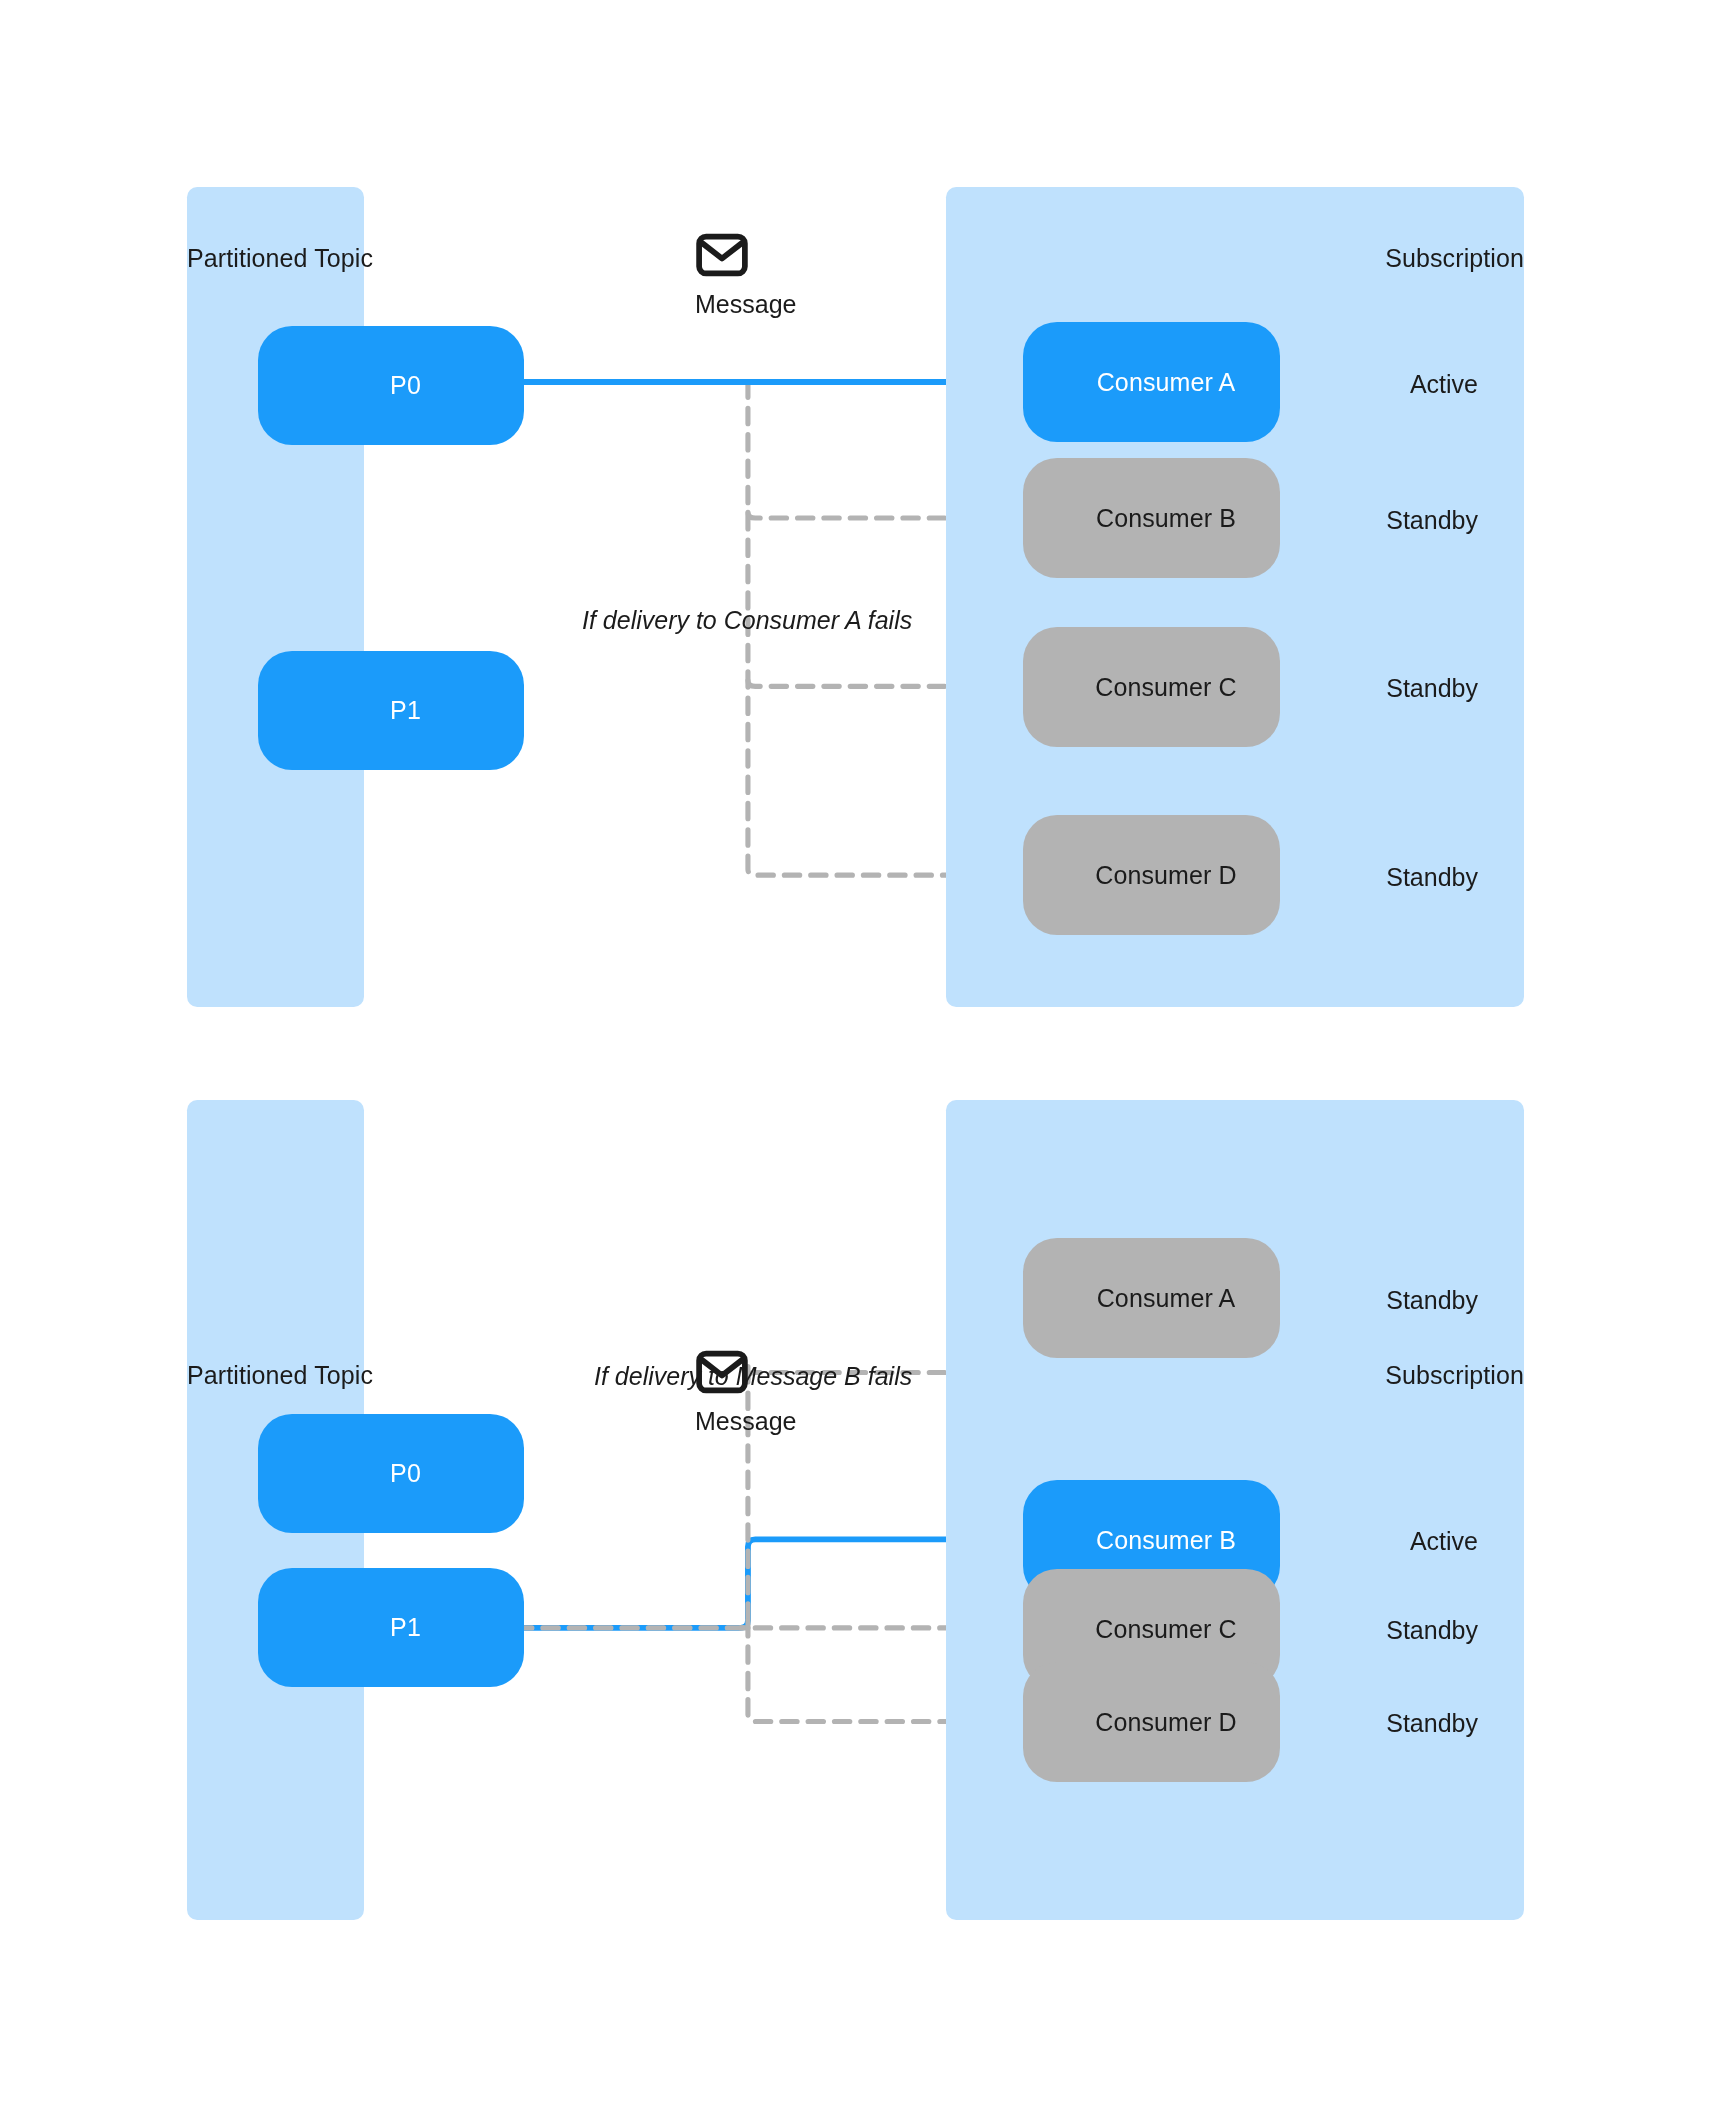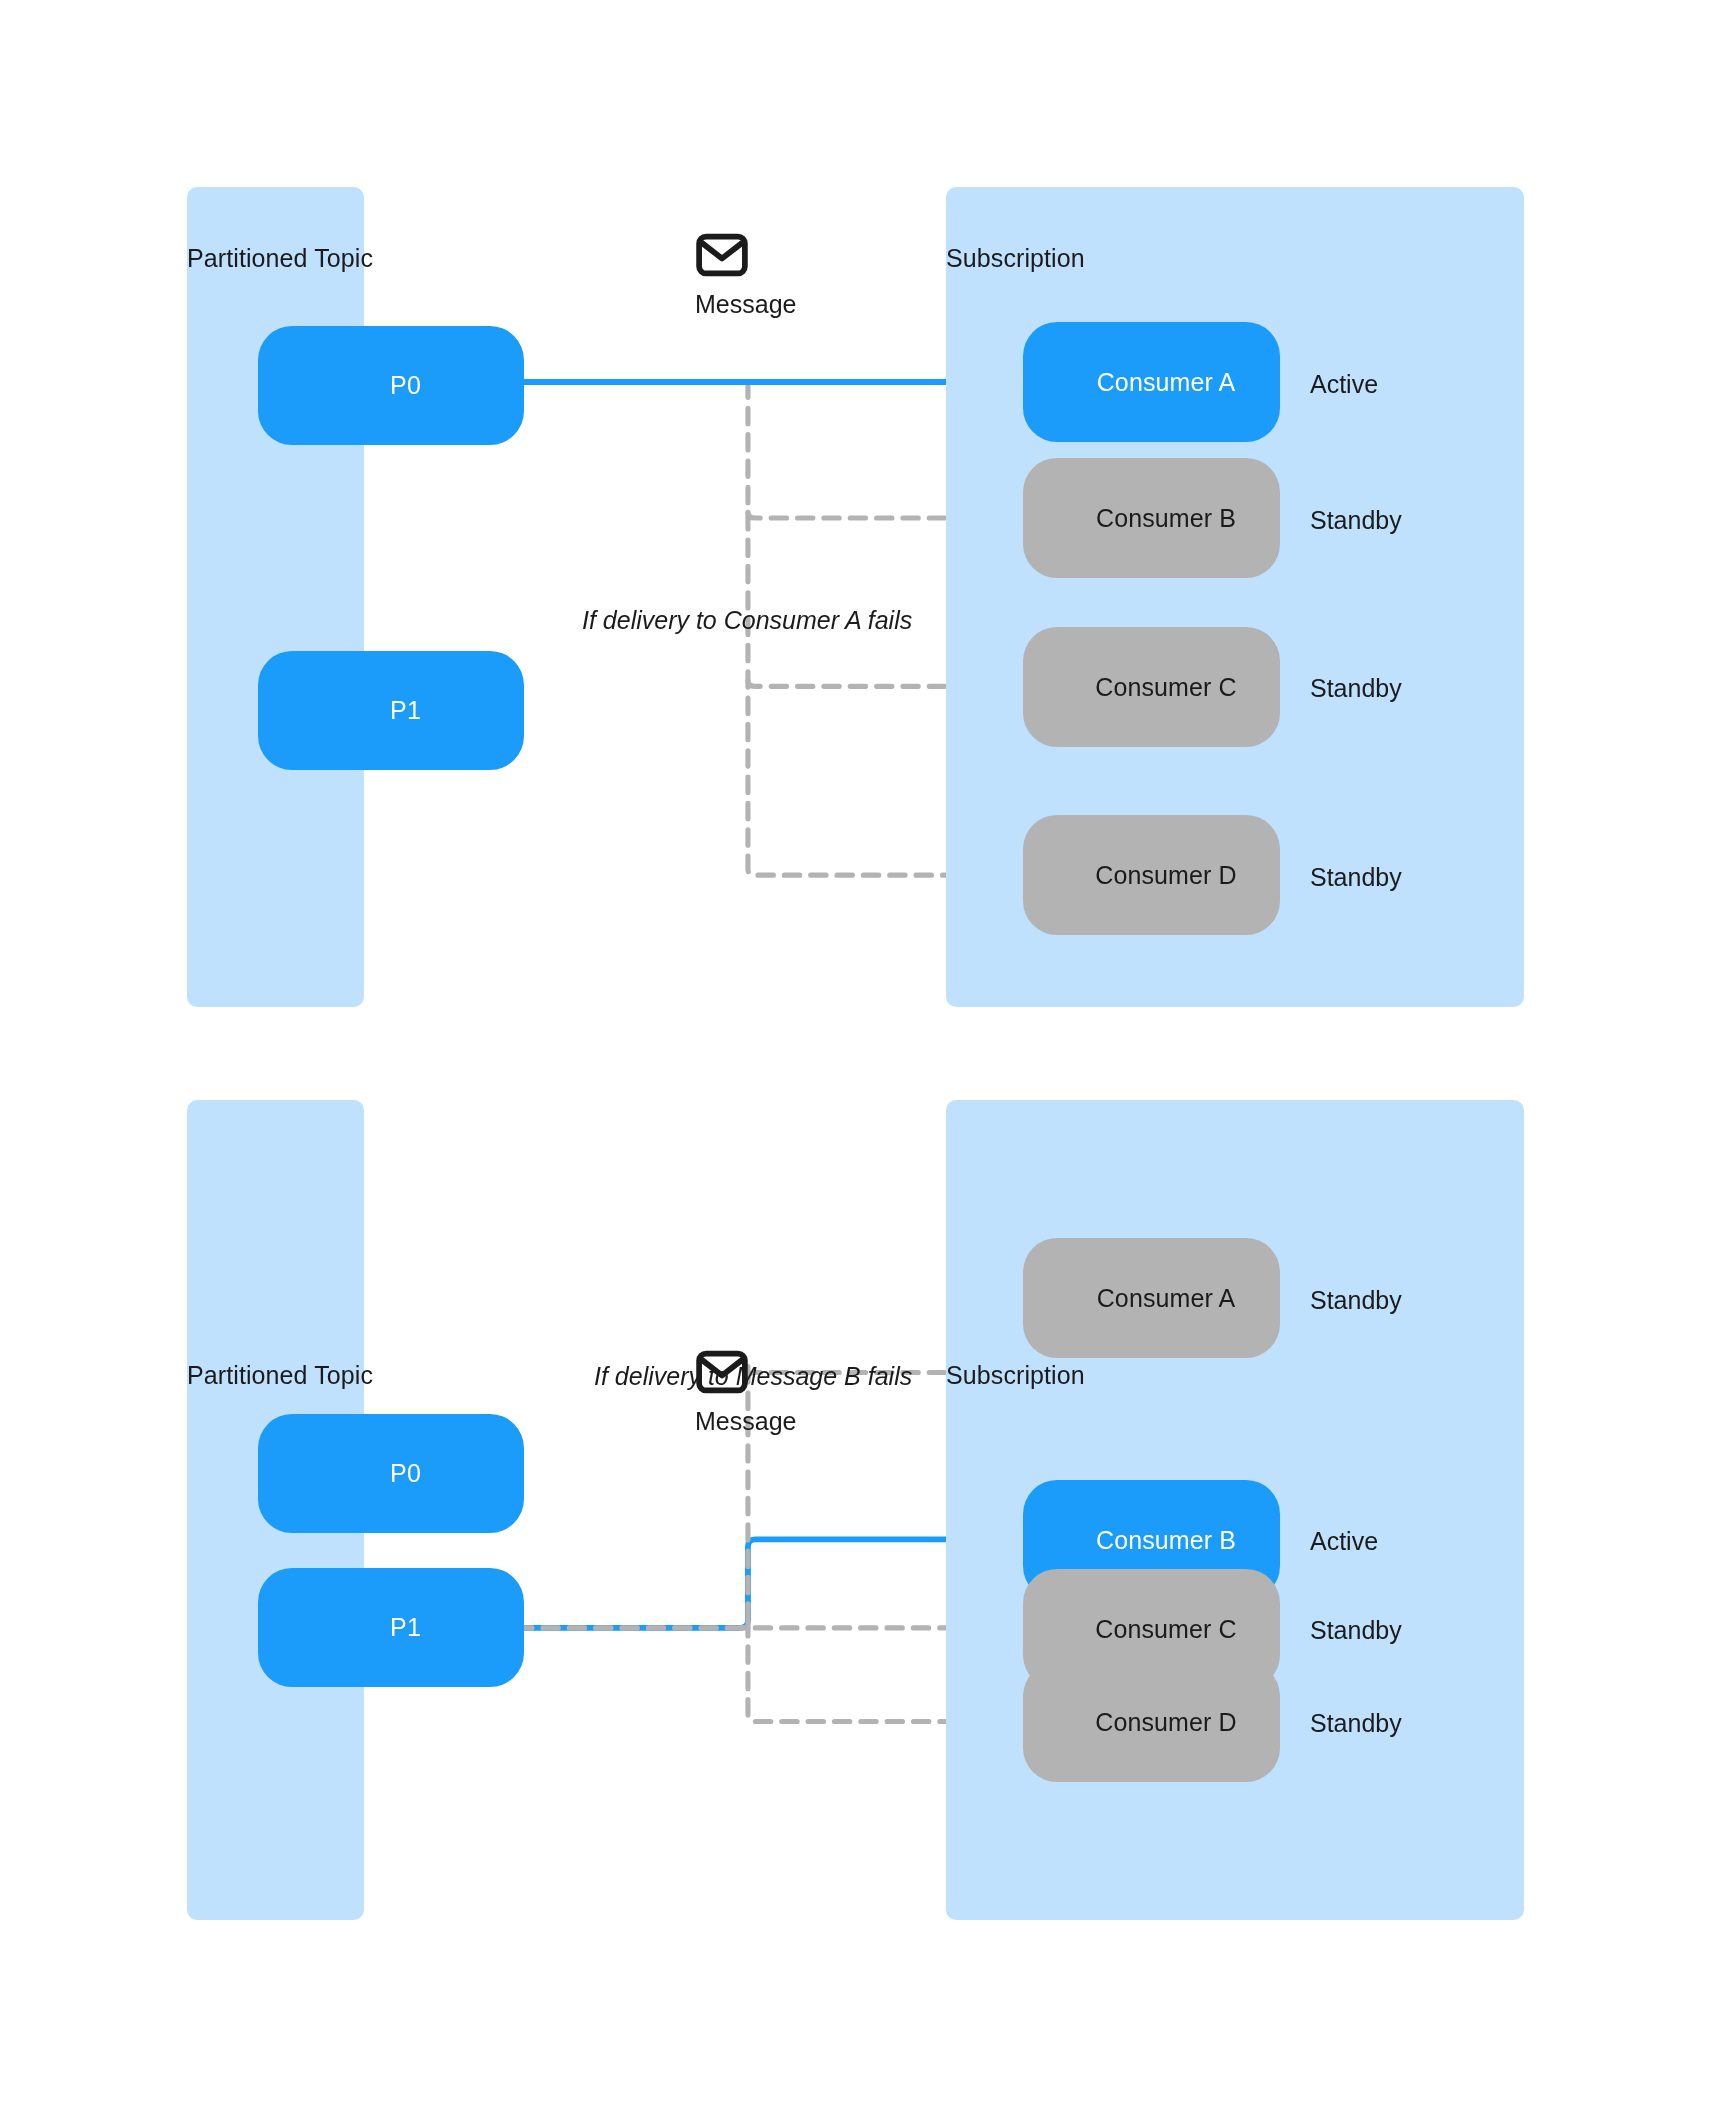--- a/index.html
+++ b/index.html
@@ -27,21 +27,21 @@
   }
   .panel {
     position: absolute;
     background: #bfe1fd;
     border-radius: 10.2px;
   }
   .panel-title {
     position: absolute;
     font-size: 25px;
     color: #1b1b1b;
-    text-align: left;
+    text-align: right;
     white-space: nowrap;
     letter-spacing: 0.1px;
   }
   .node {
     position: absolute;
     border-radius: 34px;
     display: flex;
     align-items: center;
     justify-content: center;
     font-size: 25px;
@@ -59,21 +59,21 @@
   }
   .node.consumer-standby {
     background: #b3b3b3;
     color: #1b1b1b;
   }
   .status-label {
     position: absolute;
     font-size: 25px;
     color: #1b1b1b;
     white-space: nowrap;
-    text-align: left;
+    text-align: right;
   }
   .fail-label {
     position: absolute;
     font-size: 25px;
     color: #1b1b1b;
     white-space: nowrap;
     z-index: 6;
     font-style: italic;
   }
   .msg-icon-wrap {

